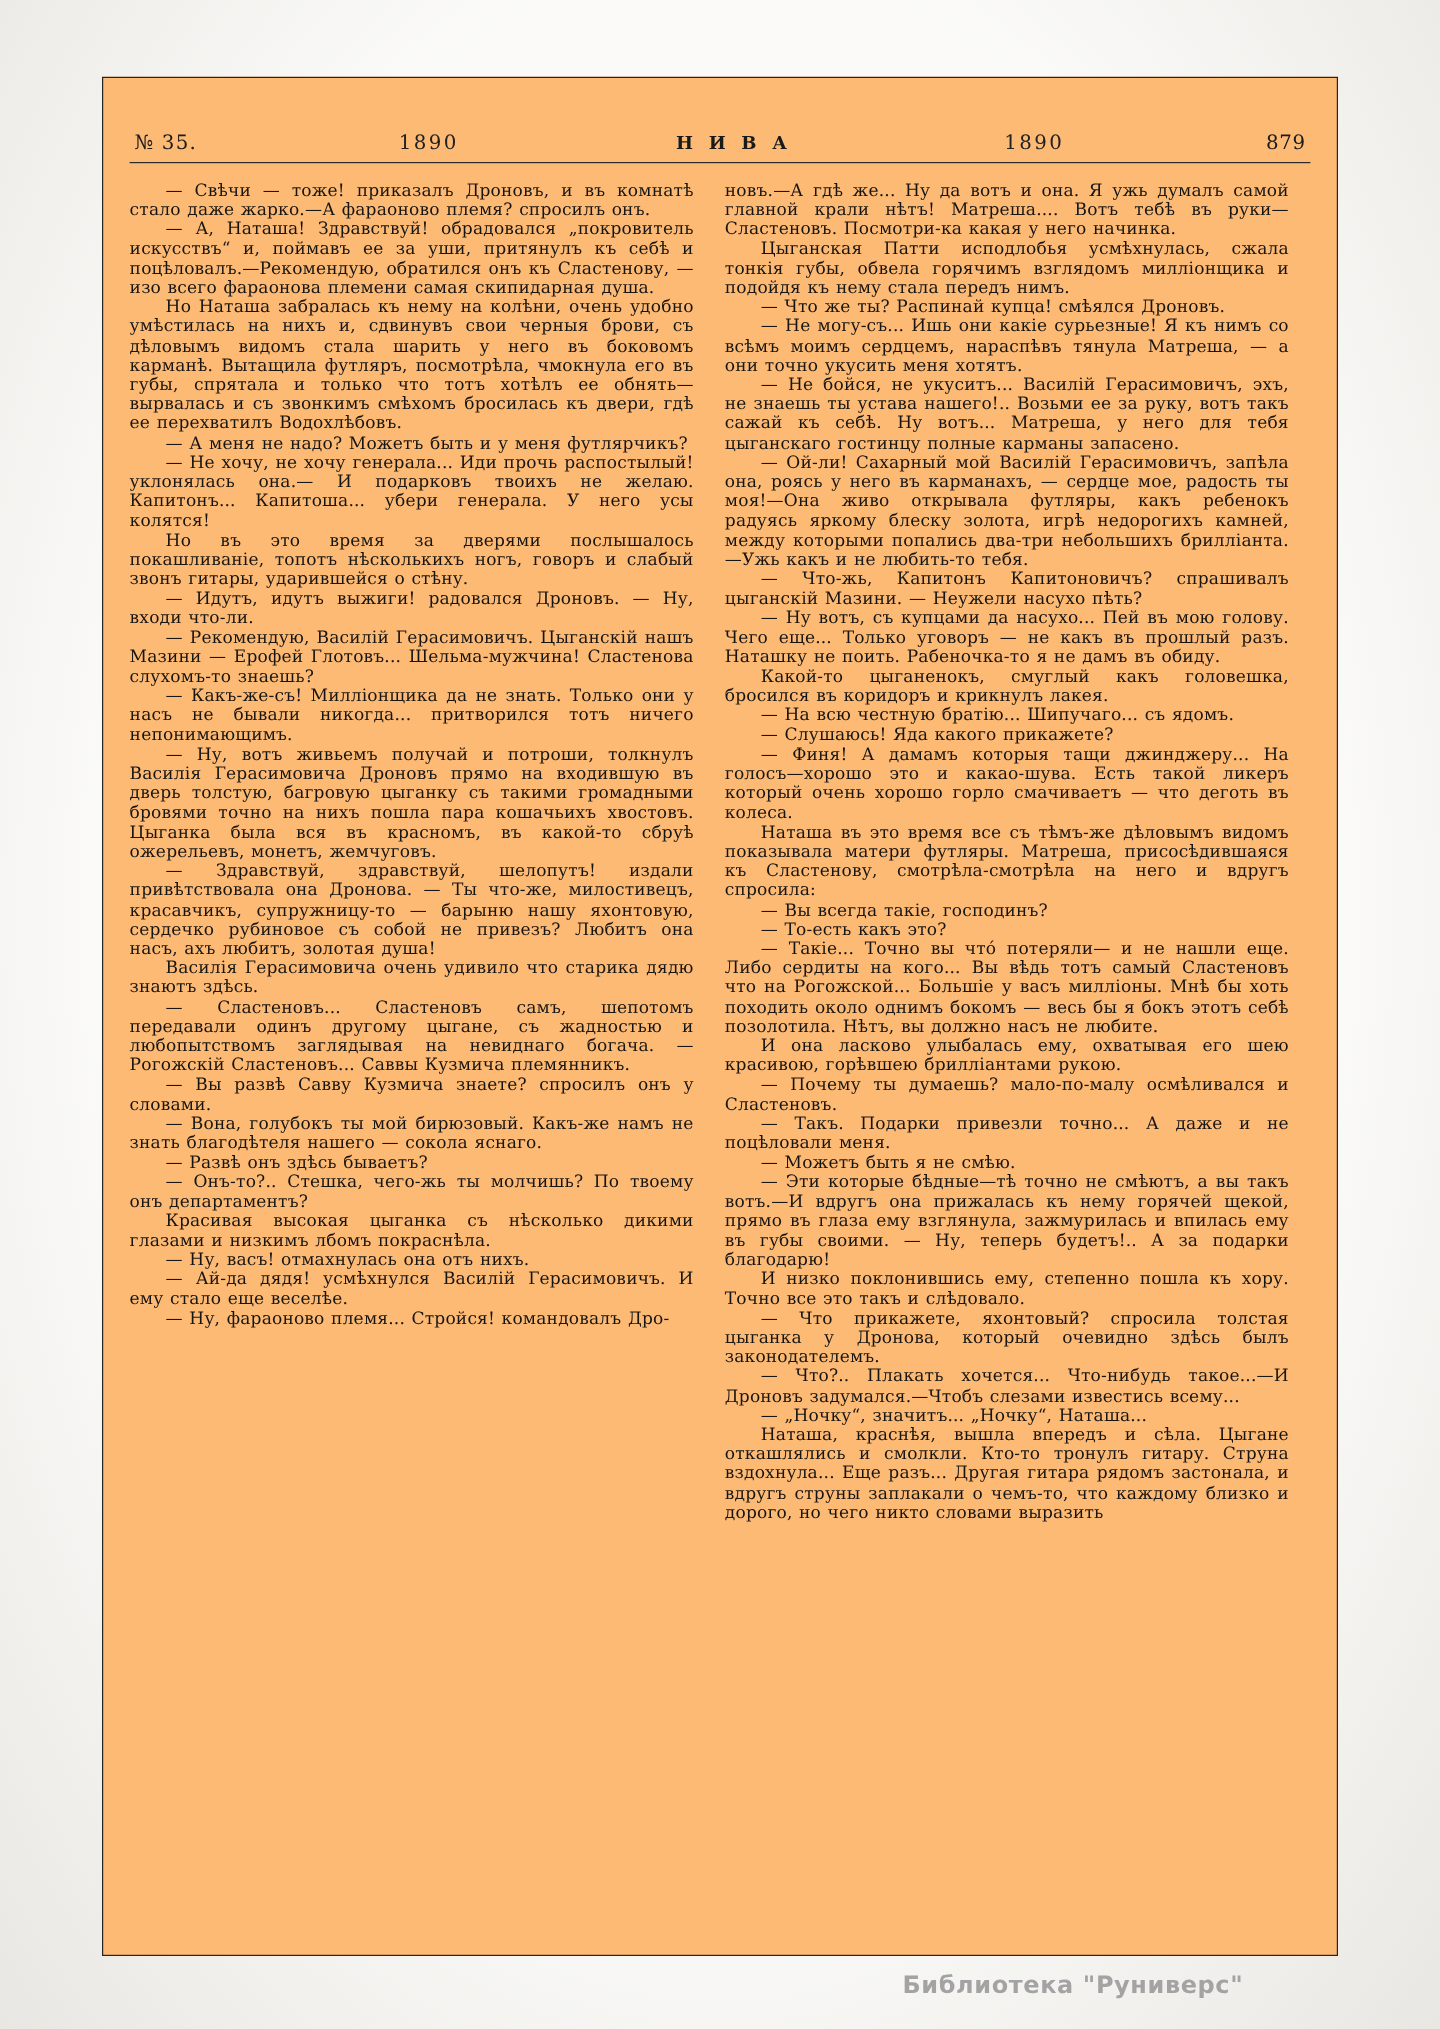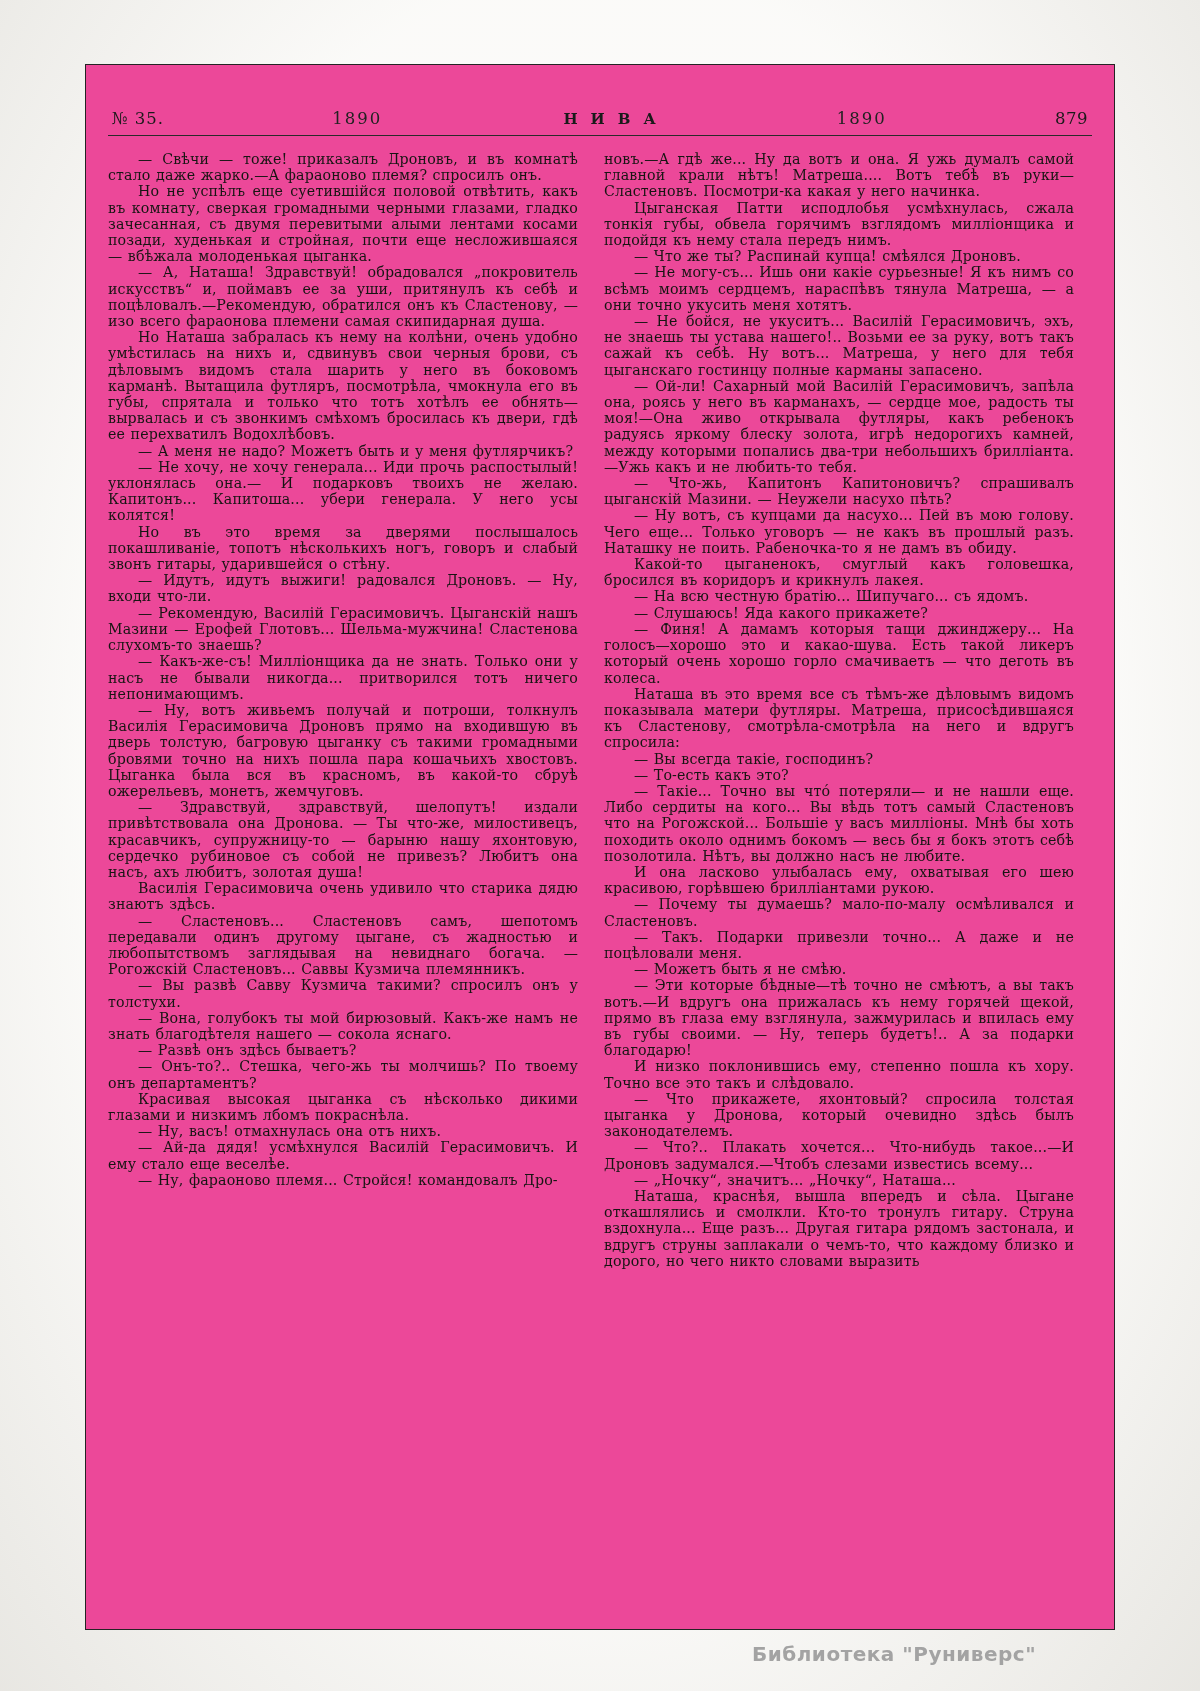--- a/index.html
+++ b/index.html
@@ -23,21 +23,21 @@
   }
   .frame {
     position: absolute;
     left: 85px;
     top: 64px;
     width: 1030px;
     height: 1566px;
     border: 1.6px solid #242424;
     box-sizing: border-box;
     padding: 10px 22px 0 22px;
-    background: #ec4899;
+    background: #fdba74;
     overflow: hidden;
   }
   .header {
     display: flex;
     justify-content: space-between;
     align-items: baseline;
     font-size: 16.5px;
     padding: 2px 4px 0 4px;
   }
   .header .issue { letter-spacing: 1px; }
@@ -94,34 +94,33 @@
       <span class="issue">№ 35.</span>
       <span class="year">1890</span>
       <span class="title">НИВА</span>
       <span class="year">1890</span>
       <span class="pagenum">879</span>
     </div>
     <div class="rule"></div>
     <div class="cols">
       <div class="col">
           <p class="para">— Свѣчи — тоже! приказалъ Дроновъ, и въ комнатѣ стало даже жарко.—А фараоново племя? спросилъ онъ.</p>
-          <p class="para">Но не успѣлъ еще суетившійся половой отвѣтить, какъ въ комнату, сверкая громадными черными глазами, гладко зачесанная, съ двумя перевитыми алыми лентами косами позади, худенькая и стройная, почти еще несложившаяся — вбѣжала молоденькая цыганка.</p>
           <p class="para">— А, Наташа! Здравствуй! обрадовался „покровитель искусствъ“ и, поймавъ ее за уши, притянулъ къ себѣ и поцѣловалъ.—Рекомендую, обратился онъ къ Сластенову, — изо всего фараонова племени самая скипидарная душа.</p>
           <p class="para">Но Наташа забралась къ нему на колѣни, очень удобно умѣстилась на нихъ и, сдвинувъ свои черныя брови, съ дѣловымъ видомъ стала шарить у него въ боковомъ карманѣ. Вытащила футляръ, посмотрѣла, чмокнула его въ губы, спрятала и только что тотъ хотѣлъ ее обнять— вырвалась и съ звонкимъ смѣхомъ бросилась къ двери, гдѣ ее перехватилъ Водохлѣбовъ.</p>
           <p class="para">— А меня не надо? Можетъ быть и у меня футлярчикъ?</p>
           <p class="para">— Не хочу, не хочу генерала... Иди прочь распостылый! уклонялась она.— И подарковъ твоихъ не желаю. Капитонъ... Капитоша... убери генерала. У него усы колятся!</p>
           <p class="para">Но въ это время за дверями послышалось покашливаніе, топотъ нѣсколькихъ ногъ, говоръ и слабый звонъ гитары, ударившейся о стѣну.</p>
           <p class="para">— Идутъ, идутъ выжиги! радовался Дроновъ. — Ну, входи что-ли.</p>
           <p class="para">— Рекомендую, Василій Герасимовичъ. Цыганскій нашъ Мазини — Ерофей Глотовъ... Шельма-мужчина! Сластенова слухомъ-то знаешь?</p>
           <p class="para">— Какъ-же-съ! Милліонщика да не знать. Только они у насъ не бывали никогда... притворился тотъ ничего непонимающимъ.</p>
           <p class="para">— Ну, вотъ живьемъ получай и потроши, толкнулъ Василія Герасимовича Дроновъ прямо на входившую въ дверь толстую, багровую цыганку съ такими громадными бровями точно на нихъ пошла пара кошачьихъ хвостовъ. Цыганка была вся въ красномъ, въ какой-то сбруѣ ожерельевъ, монетъ, жемчуговъ.</p>
           <p class="para">— Здравствуй, здравствуй, шелопутъ! издали привѣтствовала она Дронова. — Ты что-же, милостивецъ, красавчикъ, супружницу-то — барыню нашу яхонтовую, сердечко рубиновое съ собой не привезъ? Любитъ она насъ, ахъ любитъ, золотая душа!</p>
           <p class="para">Василія Герасимовича очень удивило что старика дядю знаютъ здѣсь.</p>
           <p class="para">— Сластеновъ... Сластеновъ самъ, шепотомъ передавали одинъ другому цыгане, съ жадностью и любопытствомъ заглядывая на невиднаго богача. — Рогожскій Сластеновъ... Саввы Кузмича племянникъ.</p>
-          <p class="para">— Вы развѣ Савву Кузмича такими? спросилъ онъ у толстухи.</p>
+          <p class="para">— Вы развѣ Савву Кузмича знаете? спросилъ онъ у словами.</p>
           <p class="para">— Вона, голубокъ ты мой бирюзовый. Какъ-же намъ не знать благодѣтеля нашего — сокола яснаго.</p>
           <p class="para">— Развѣ онъ здѣсь бываетъ?</p>
           <p class="para">— Онъ-то?.. Стешка, чего-жь ты молчишь? По твоему онъ департаментъ?</p>
           <p class="para">Красивая высокая цыганка съ нѣсколько дикими глазами и низкимъ лбомъ покраснѣла.</p>
           <p class="para">— Ну, васъ! отмахнулась она отъ нихъ.</p>
           <p class="para">— Ай-да дядя! усмѣхнулся Василій Герасимовичъ. И ему стало еще веселѣе.</p>
           <p class="para">— Ну, фараоново племя... Стройся! командовалъ Дро-</p>
         </div>
       <div class="col">
           <p class="para noindent">новъ.—А гдѣ же... Ну да вотъ и она. Я ужь думалъ самой главной крали нѣтъ! Матреша.... Вотъ тебѣ въ руки—Сластеновъ. Посмотри-ка какая у него начинка.</p>

